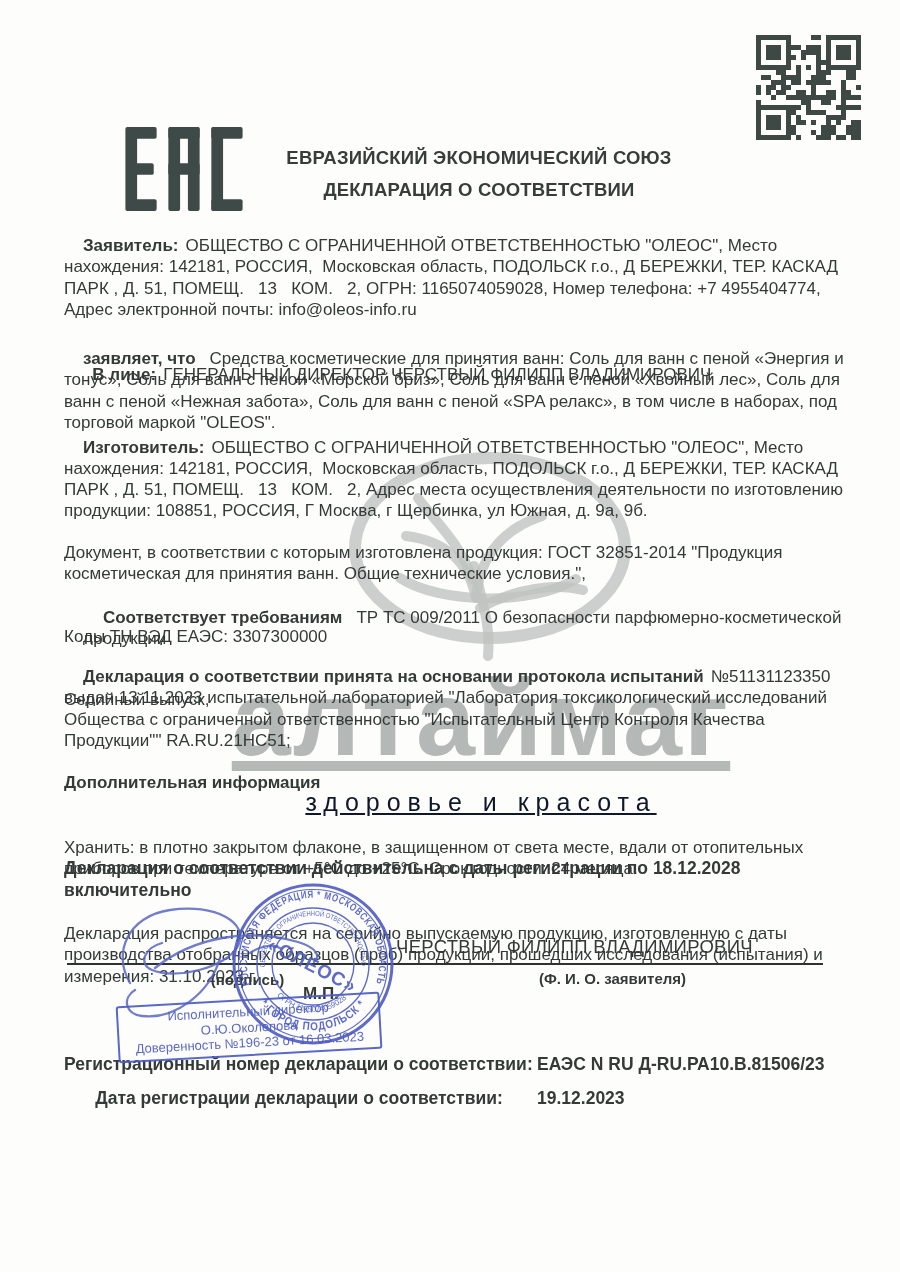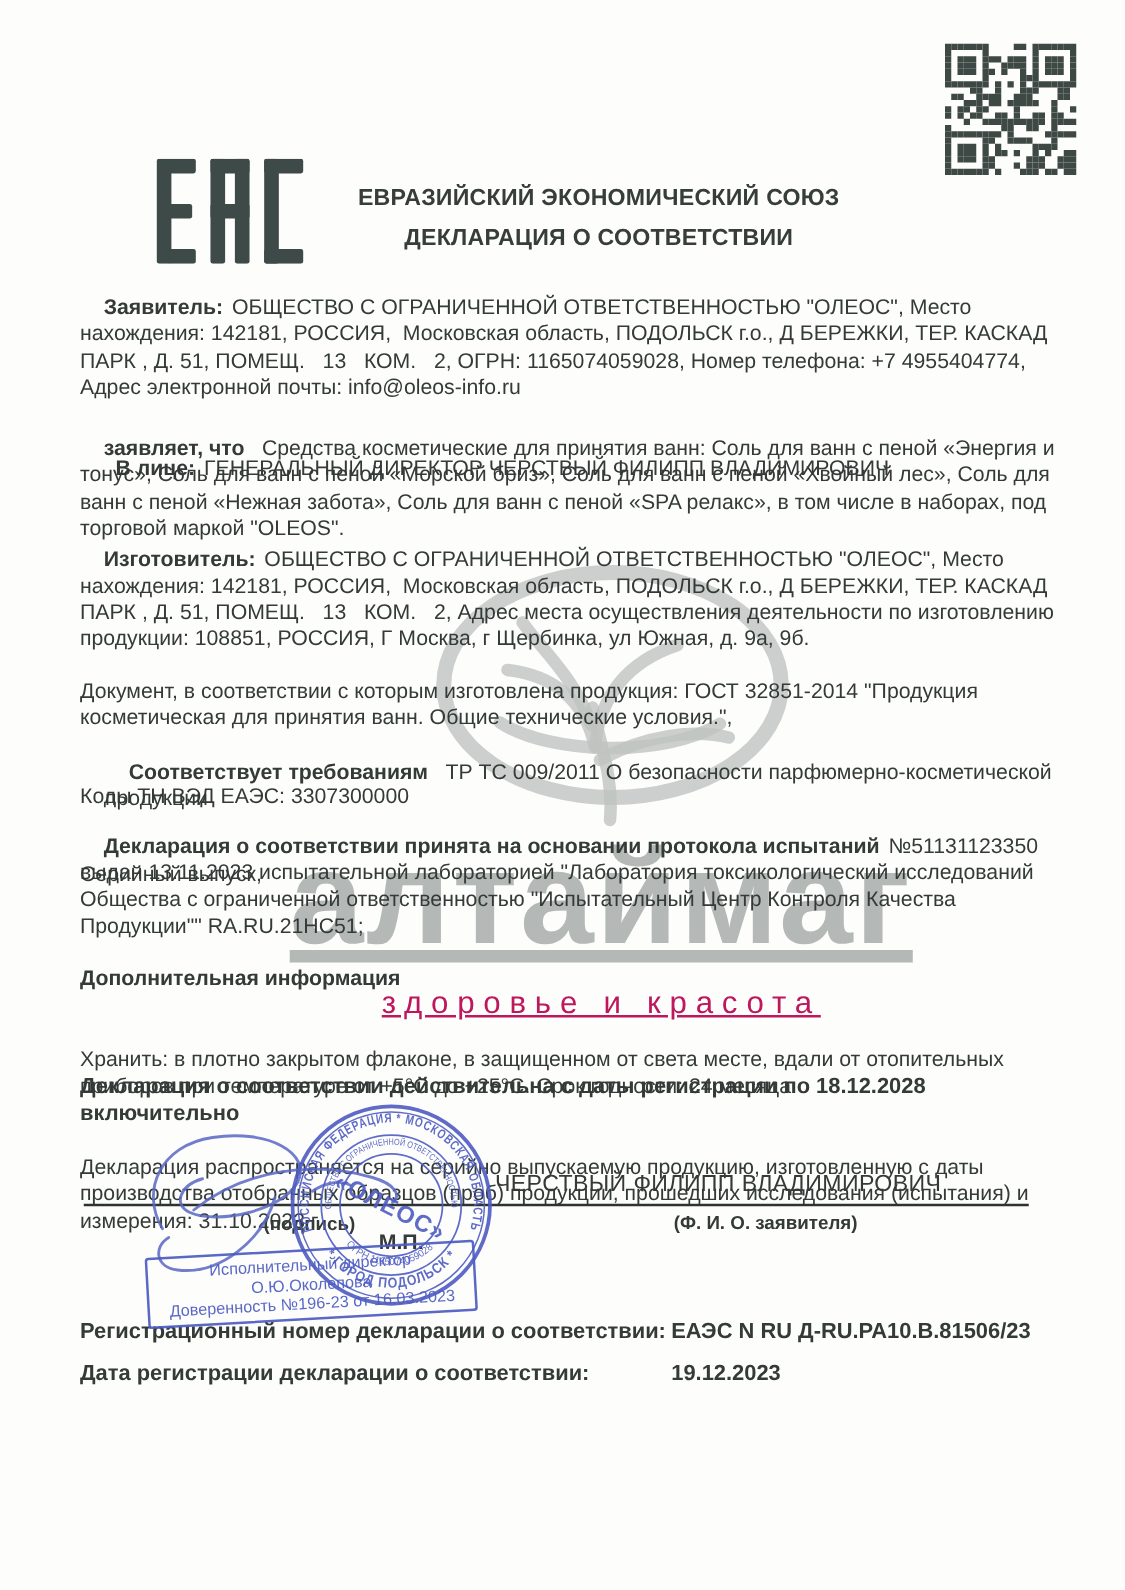--- a/index.html
+++ b/index.html
@@ -43,21 +43,21 @@
         <path d="M148,208 C151,176 141,150 134,118"></path>
         <path d="M136,150 C128,110 100,92 66,88"></path>
         <path d="M136,148 C141,104 166,80 202,68"></path>
         <path d="M133,132 C120,94 92,70 78,50"></path>
         <path d="M140,160 C176,140 216,135 243,142"></path>
         <path d="M60,130 C100,156 192,158 236,131"></path>
       </g>
     </svg>
   </div>
   <div class="abs wm center-x" style="left:481px; top:665px; font-size:106px; font-weight:bold; letter-spacing:2px; color:#b4b8b6; line-height:1;">алтаймаг</div>
-  <div class="abs wm center-x" style="left:481px; top:788px; font-size:25px; letter-spacing:7px; color:#be185d;">здоровье и красота</div>
+  <div class="abs wm center-x" style="left:481px; top:788px; font-size:25px; letter-spacing:7px; color:#0f172a;">здоровье и красота</div>
 
   <div class="abs layer-text" style="left:755px; top:34px;">
     <svg id="qr" width="107" height="107" viewBox="0 0 107 107">
         <g fill="#3e4946">
           <rect x="1" y="1" width="5" height="5"></rect>
           <rect x="6" y="1" width="5" height="5"></rect>
           <rect x="11" y="1" width="5" height="5"></rect>
           <rect x="16" y="1" width="5" height="5"></rect>
           <rect x="21" y="1" width="5" height="5"></rect>
           <rect x="26" y="1" width="5" height="5"></rect>
@@ -397,16 +397,16 @@
   </div>
 
   <div class="abs layer-stamp rect-stamp" style="left:117px; top:999px; width:244px;">
     <div>Исполнительный директор</div>
     <div>О.Ю.Околепова</div>
     <div>Доверенность №196-23 от 16.03.2023</div>
   </div>
 
   <div class="abs layer-text reg-label" style="left:64px; top:1054px; width:470px;">Регистрационный номер декларации о соответствии:</div>
   <div class="abs layer-text reg-value" style="left:537px; top:1054px;">ЕАЭС N RU Д-RU.РА10.В.81506/23</div>
-  <div class="abs layer-text reg-label" style="left:64px; top:1088px; width:470px;">Дата регистрации декларации о соответствии:</div>
+  <div class="abs layer-text reg-label" style="left:64px; top:1088px; width:470px;text-align:center;">Дата регистрации декларации о соответствии:</div>
   <div class="abs layer-text reg-value" style="left:537px; top:1088px;">19.12.2023</div>
 
 </div>
 
 </body></html>

